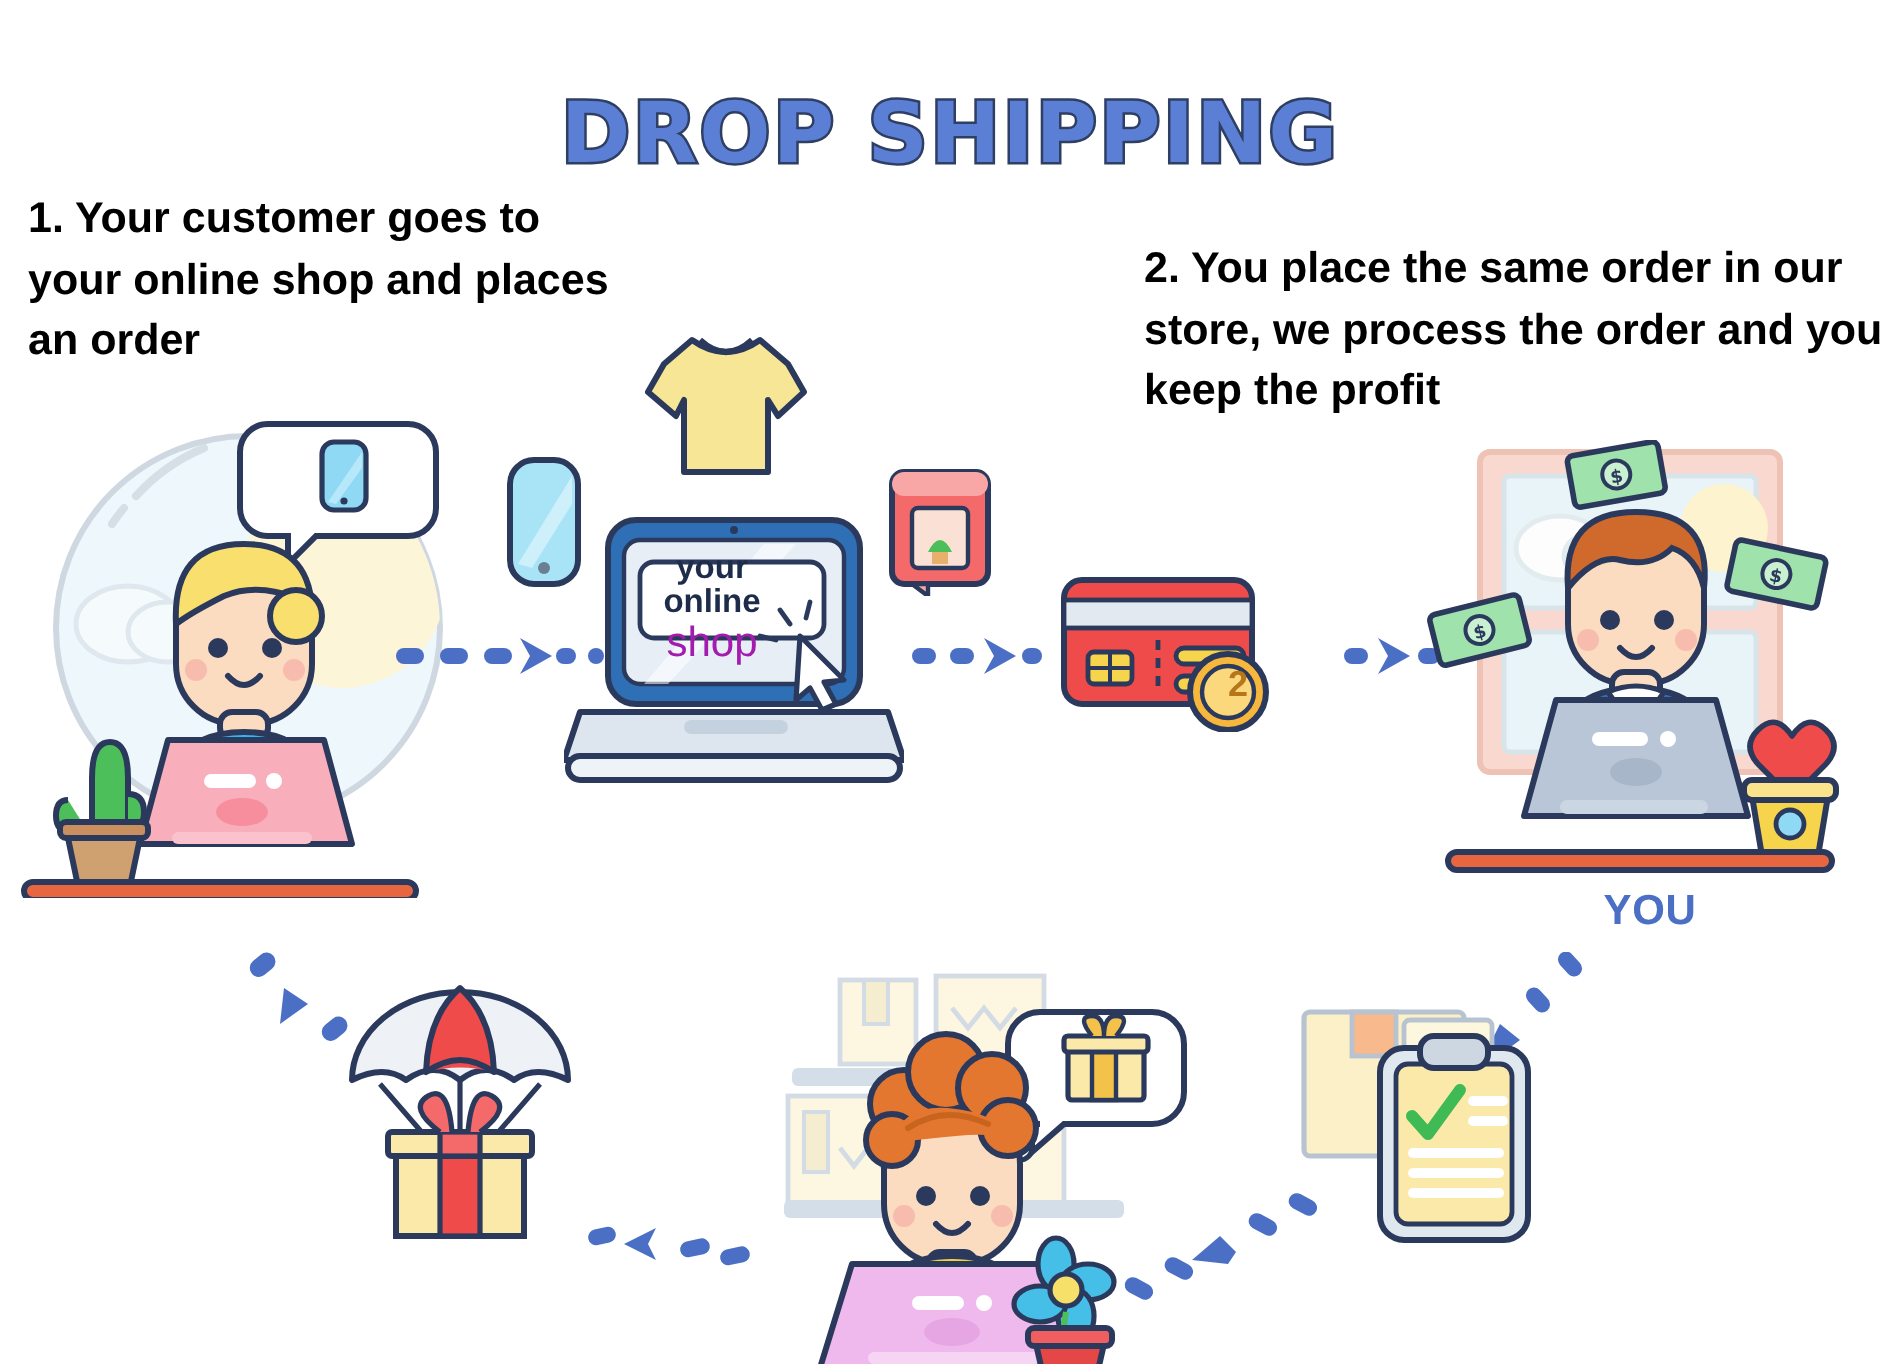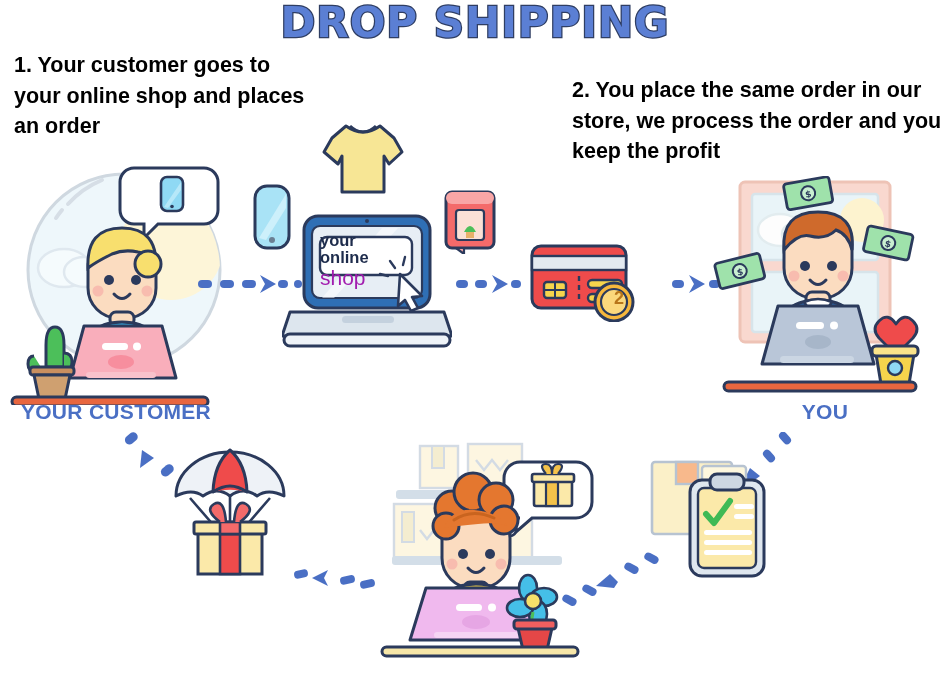--- a/index.html
+++ b/index.html
@@ -3,21 +3,21 @@
 <meta charset="utf-8">
 <style>
   * { box-sizing: border-box; margin: 0; padding: 0; }
   html, body { background: #ffffff; }
   body {
     width: 950px; height: 682px;
     position: relative; overflow: hidden;
     font-family: "Liberation Sans", "DejaVu Sans", sans-serif;
     background: #ffffff;
   }
-  #stage { position: absolute; inset: 0; }
+  #stage { position: absolute; inset: 0; margin-top: 44px; }
 
   
   .title {
     position: absolute; left: 0; right: 0; top: -2px;
     text-align: center;
     font-size: 42px; font-weight: 800; letter-spacing: 1px;
     color: #5b7fd4;
     -webkit-text-stroke: 2.5px #2f3e63;
     paint-order: stroke fill;
     font-family: "DejaVu Sans", sans-serif;
@@ -113,21 +113,20 @@
     <g>
       <path d="M40 185 q0 -18 9 -18 q9 0 9 18 v22 h-18 z" fill="#4cbf5a" stroke="#2b3a5c" stroke-width="3"></path>
       <path d="M28 196 q-6 0 -6 8 q0 8 8 8 h8" fill="#4cbf5a" stroke="#2b3a5c" stroke-width="3"></path>
       <path d="M58 193 q8 0 8 9 q0 9 -8 9" fill="#4cbf5a" stroke="#2b3a5c" stroke-width="3"></path>
       <rect x="24" y="207" width="44" height="8" rx="3" fill="#c98f5f" stroke="#2b3a5c" stroke-width="3"></rect>
       <path d="M28 215 h36 l-5 24 h-26 z" fill="#cfa070" stroke="#2b3a5c" stroke-width="3" stroke-linejoin="round"></path>
     </g>
 
     <rect x="6" y="237" width="196" height="9" rx="4.5" fill="#e8663f" stroke="#2b3a5c" stroke-width="3"></rect>
   </svg>
-  <div class="node-label" id="lbl-customer">YOUR CUSTOMER</div>
 
   <svg class="fig" style="left:198px; top:272px;" width="104" height="24" viewBox="0 0 104 24">
     <g fill="#4a6fc4">
       <rect x="0" y="8" width="14" height="8" rx="4"></rect>
       <rect x="22" y="8" width="14" height="8" rx="4"></rect>
       <rect x="44" y="8" width="14" height="8" rx="4"></rect>
       <path d="M62 3 L78 12 L62 21 L67 12 Z"></path>
       <rect x="80" y="8" width="10" height="8" rx="4"></rect>
       <rect x="96" y="8" width="8" height="8" rx="4"></rect>
     </g>
@@ -164,21 +163,21 @@
 
     <path d="M8 100 h154 l8 24 h-170 z" fill="#dde6ee" stroke="#2b3a5c" stroke-width="3" stroke-linejoin="round"></path>
     <rect x="2" y="122" width="166" height="12" rx="6" fill="#eef3f8" stroke="#2b3a5c" stroke-width="3"></rect>
     <rect x="60" y="104" width="52" height="7" rx="3.5" fill="#c4d1de"></rect>
 
     <g>
       <path d="M118 62 L140 84 L130 85 L136 96 L129 99 L123 88 L116 94 Z" fill="#ffffff" stroke="#2b3a5c" stroke-width="2.6" stroke-linejoin="round"></path>
       <path d="M113 56 l-5 -7 M121 53 l2 -8 M106 64 l-8 -2" stroke="#2b3a5c" stroke-width="2.4" stroke-linecap="round"></path>
     </g>
   </svg>
-  <div class="fig" style="left:320px; top:232px; width:72px; text-align:left; pointer-events:none;">
+  <div class="fig" style="left:320px; top:232px; width:72px; text-align:center; pointer-events:none;">
     <div style="font-size:16.5px; font-weight:700; color:#1e2c4c; font-family:'Liberation Sans',sans-serif; line-height:1.0;">your online</div>
     <div style="font-size:21px; font-weight:400; color:#a21caf; font-family:'Liberation Sans',sans-serif; line-height:1.1; margin-top:1px;">shop</div>
   </div>
 
   <svg class="fig" style="left:456px; top:272px;" width="74" height="24" viewBox="0 0 74 24">
     <g fill="#4a6fc4">
       <rect x="0" y="8" width="12" height="8" rx="4"></rect>
       <rect x="19" y="8" width="12" height="8" rx="4"></rect>
       <path d="M36 3 L52 12 L36 21 L41 12 Z"></path>
       <rect x="55" y="8" width="10" height="8" rx="4"></rect>

